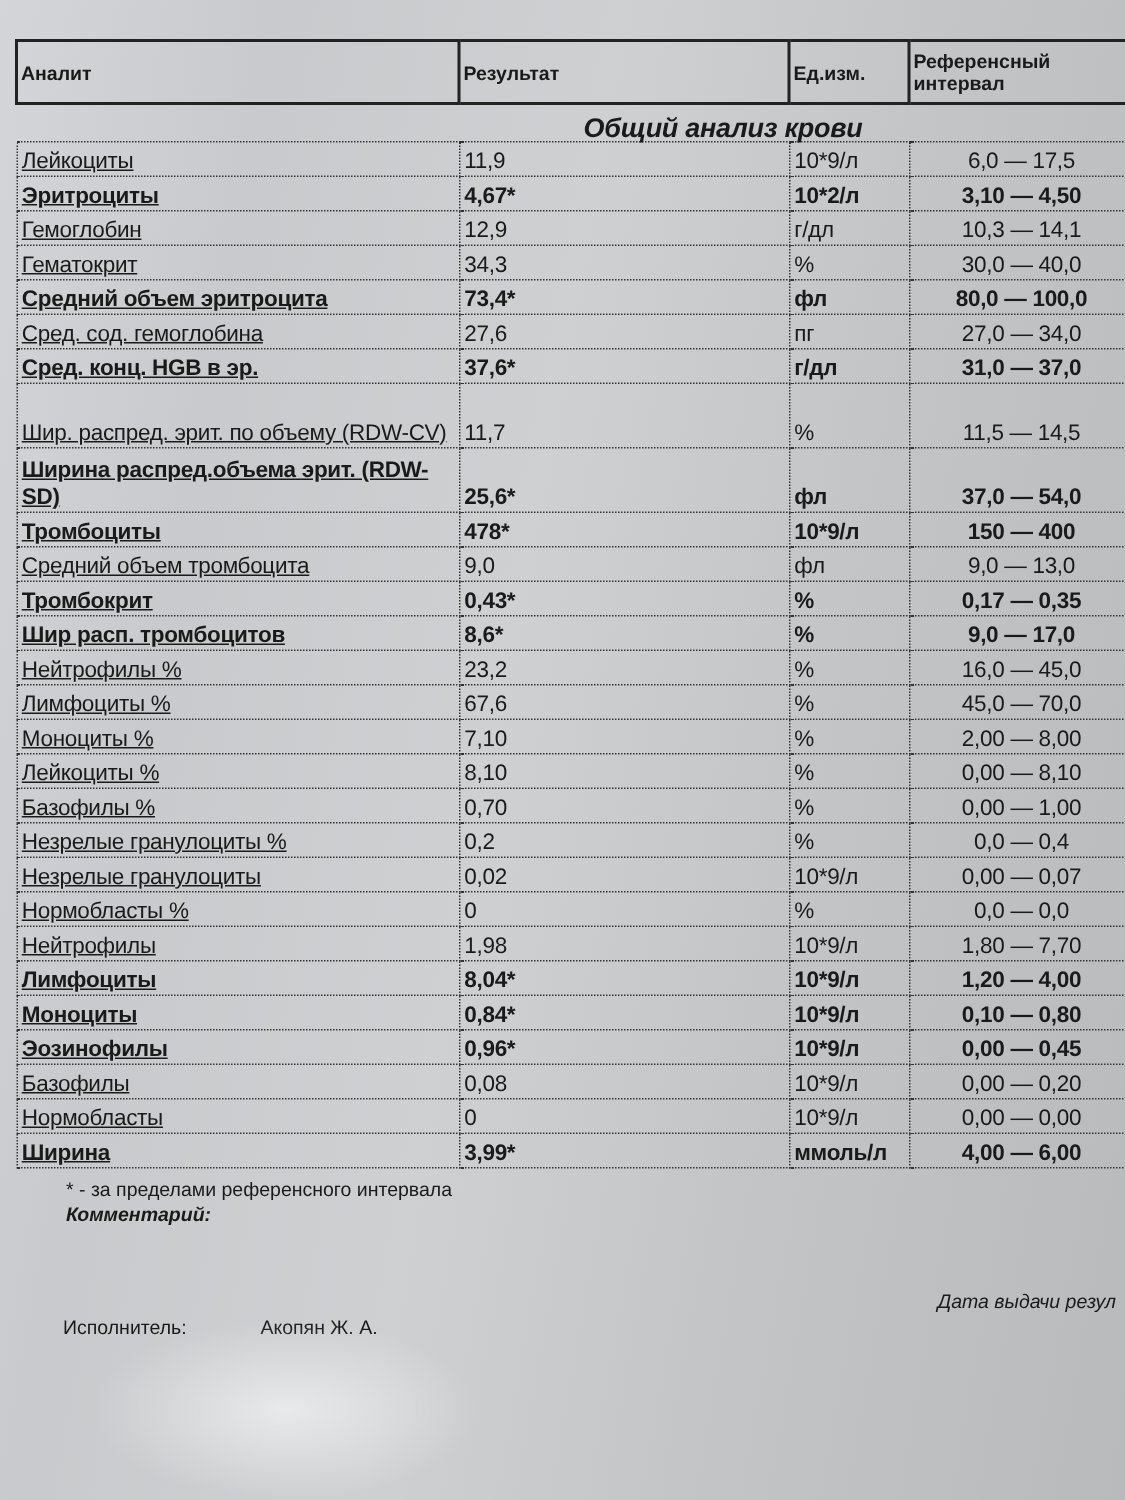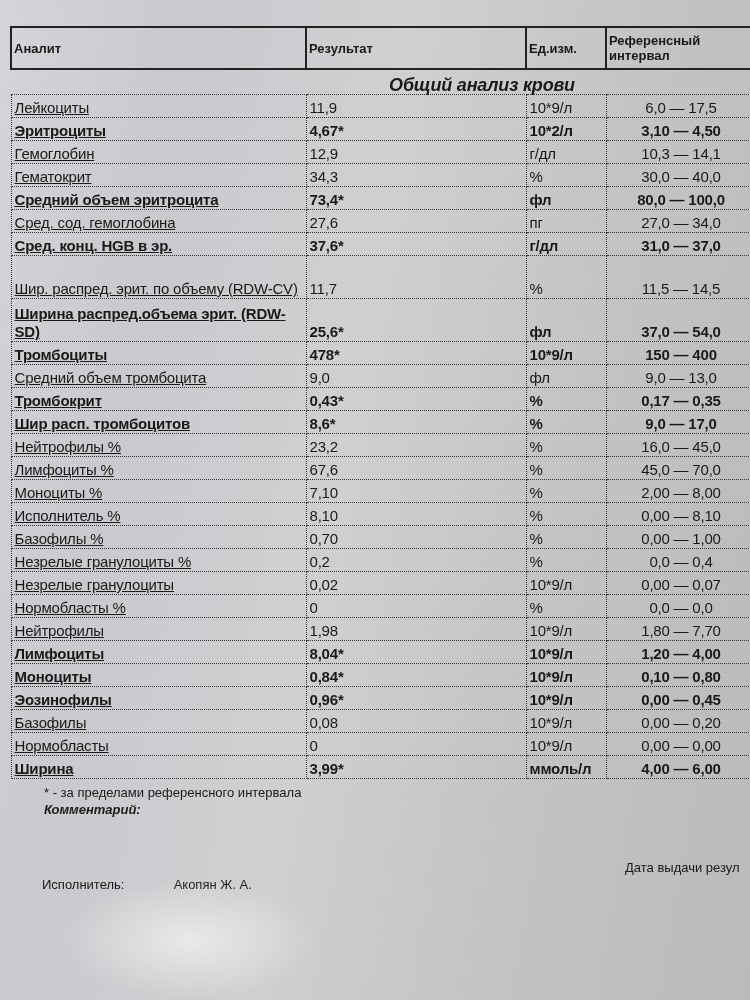--- a/index.html
+++ b/index.html
@@ -47,21 +47,21 @@
     text-align: center;
     font-weight: bold; font-style: italic;
     font-size: 18px; height: 24px;
     padding-left: 200px;
   }
   .notes { margin-top: 6px; font-size: 13px; }
   .notes .legend { margin-left: 34px; }
   .notes .comment { margin-left: 34px; margin-top: 2px; font-weight: bold; font-style: italic; }
   .executor { position: absolute; left: 42px; top: 877px; font-size: 13px; }
   .executor .lbl { display: inline-block; width: 128px; }
-  .issue-date { position: absolute; left: 625px; top: 860px; font-size: 13px; white-space: nowrap; }
+  .issue-date { position: absolute; left: 625px; top: 860px; font-size: 13px; white-space: nowrap; font-style: italic; }
   .glare {
     position: absolute; left: 60px; top: 880px; width: 260px; height: 120px;
     background: radial-gradient(ellipse at center, rgba(255,255,255,0.55) 0%, rgba(255,255,255,0) 70%);
     pointer-events: none;
   }
 </style>
 </head>
 <body>
 
 <div class="page">
@@ -174,21 +174,21 @@
           <td class="unit">%</td>
           <td class="ref">45,0 — 70,0</td>
         </tr>
         <tr>
           <td class="name">Моноциты %</td>
           <td class="res">7,10</td>
           <td class="unit">%</td>
           <td class="ref">2,00 — 8,00</td>
         </tr>
         <tr>
-          <td class="name">Исполнитель %</td>
+          <td class="name">Лейкоциты %</td>
           <td class="res">8,10</td>
           <td class="unit">%</td>
           <td class="ref">0,00 — 8,10</td>
         </tr>
         <tr>
           <td class="name">Базофилы %</td>
           <td class="res">0,70</td>
           <td class="unit">%</td>
           <td class="ref">0,00 — 1,00</td>
         </tr>

